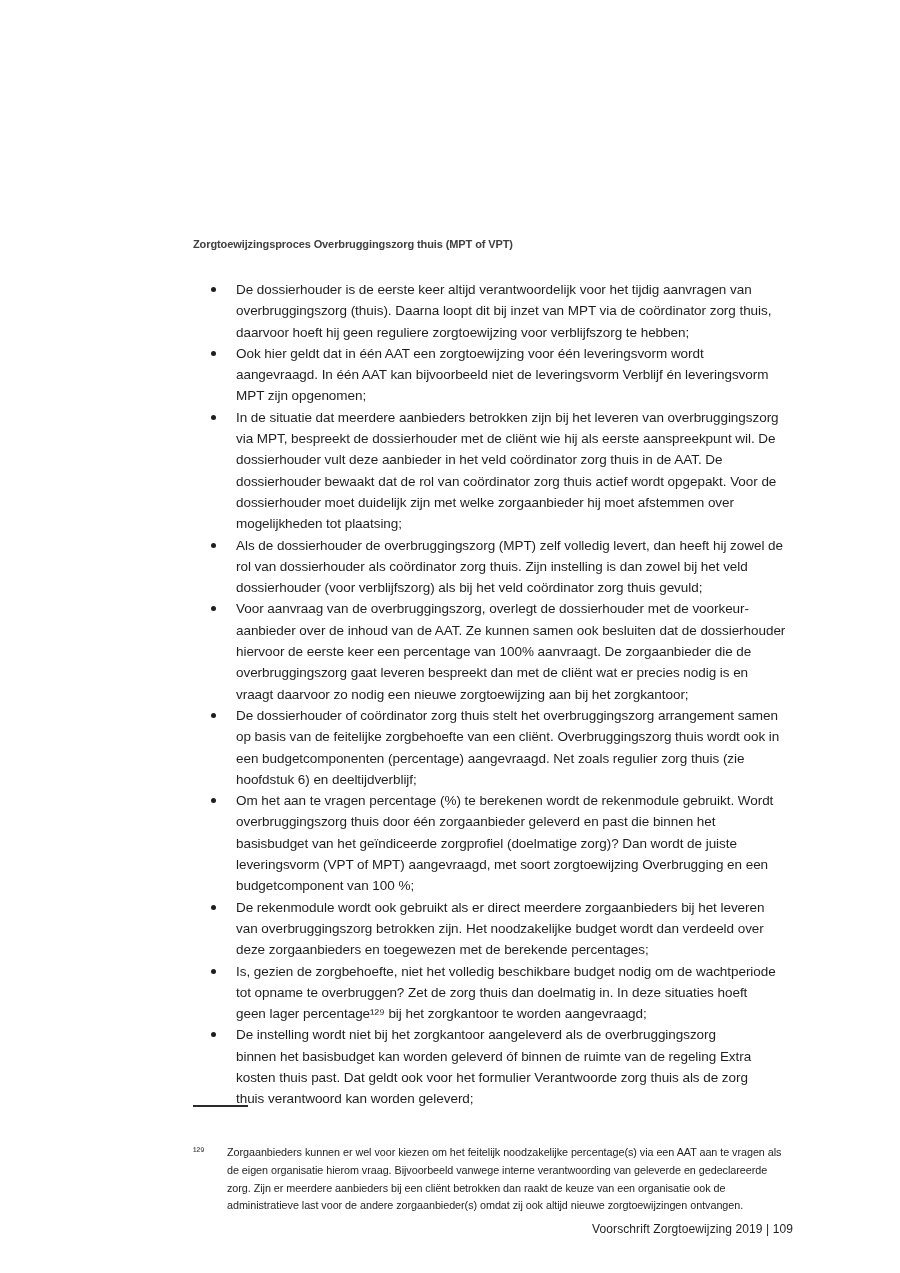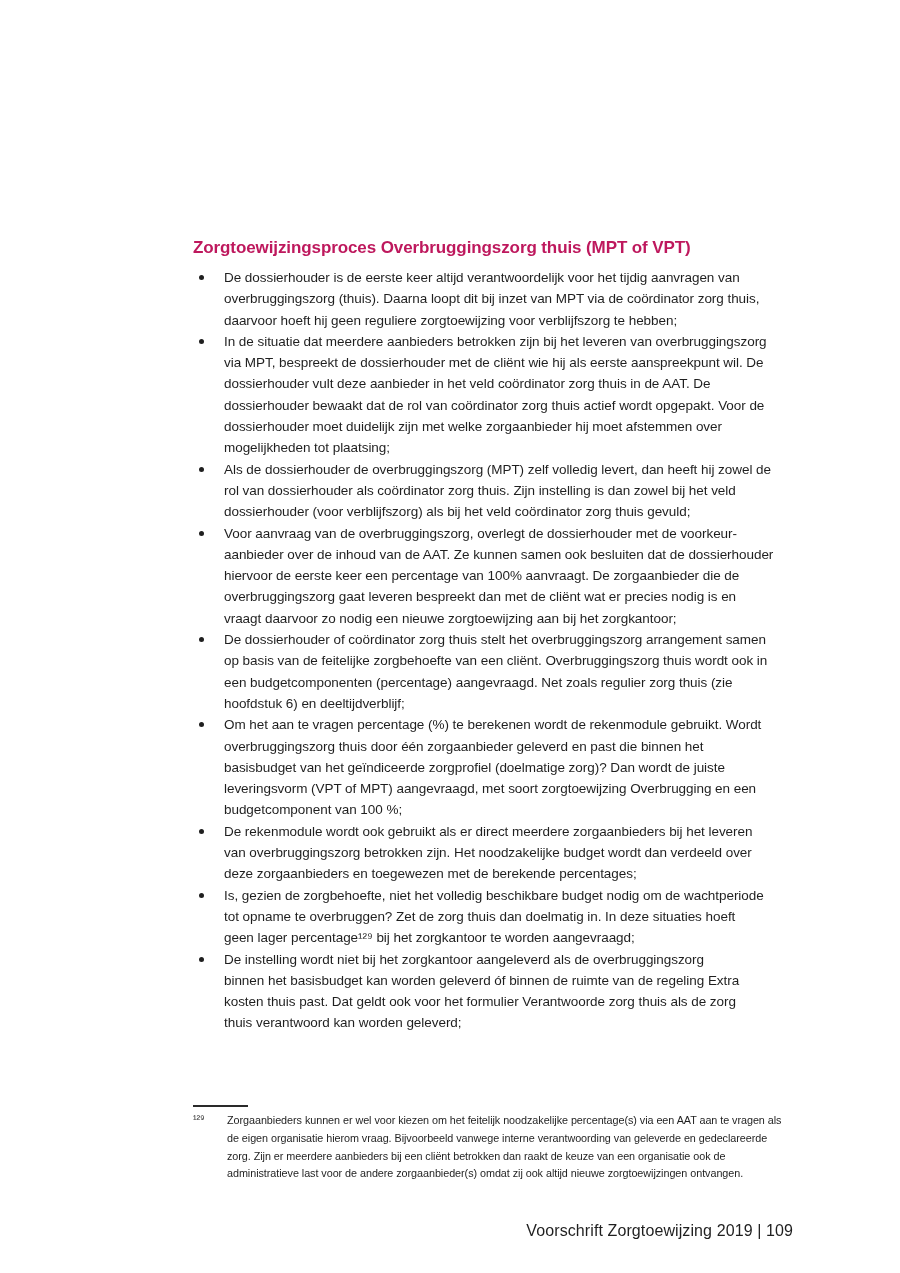--- a/index.html
+++ b/index.html
@@ -14,32 +14,32 @@
     background: #ffffff;
     font-family: "Liberation Sans", "DejaVu Sans", sans-serif;
     color: #1f1f1f;
     overflow: hidden;
   }
   .heading {
     position: absolute;
     left: 193px;
     top: 238px;
     width: 620px;
-    font-size: 17px;
+    font-size: 11px;
     font-weight: bold;
     letter-spacing: -0.1px;
-    color: #be185d;
+    color: #404040;
     white-space: pre-line;
   }
   .bullet-list {
     position: absolute;
     left: 193px;
     top: 263px;
     width: 625px;
-    margin: 4px;
+    margin: 16px;
     padding: 0;
     list-style: none;
     font-size: 13.5px;
     line-height: 21.3px;
     letter-spacing: -0.05px;
   }
   .bullet-list li {
     position: relative;
     padding-left: 27px;
     margin: 0;
@@ -60,60 +60,66 @@
     position: absolute;
     left: 193px;
     top: 1105px;
     width: 55px;
     height: 2px;
     background: #2a2a2a;
   }
   .footnote {
     position: absolute;
     left: 193px;
-    top: 1112px;
+    top: 1144px;
     width: 620px;
     font-size: 10.8px;
     line-height: 17.8px;
     letter-spacing: -0.05px;
   }
   .footnote .fn-marker {
     position: absolute;
     left: 0;
     top: -1px;
     font-size: 10.8px;
   }
   .footnote .fn-text {
     display: block;
     margin-left: 34px;
     white-space: pre-line;
   }
   .footer {
     position: absolute;
     right: 107px;
     top: 1222px;
-    font-size: 16px;
+    font-size: 12px;
     letter-spacing: 0.1px;
     color: #1f1f1f;
     white-space: nowrap;
   }
 </style>
 </head>
 <body>
 
 <div class="page">
 
   <div class="heading">Zorgtoewijzingsproces Overbruggingszorg thuis (MPT of VPT)</div>
 
   <ul class="bullet-list">
     <li>
       <span class="dot"></span>
       <span class="bullet-text">De dossierhouder is de eerste keer altijd verantwoordelijk voor het tijdig aanvragen van
 overbruggingszorg (thuis). Daarna loopt dit bij inzet van MPT via de coördinator zorg thuis,
 daarvoor hoeft hij geen reguliere zorgtoewijzing voor verblijfszorg te hebben;</span>
+    </li>
+    <li>
+      <span class="dot"></span>
+      <span class="bullet-text">Ook hier geldt dat in één AAT een zorgtoewijzing voor één leveringsvorm wordt
+aangevraagd. In één AAT kan bijvoorbeeld niet de leveringsvorm Verblijf én leveringsvorm
+MPT zijn opgenomen;</span>
     </li>
     <li>
       <span class="dot"></span>
       <span class="bullet-text">In de situatie dat meerdere aanbieders betrokken zijn bij het leveren van overbruggingszorg
 via MPT, bespreekt de dossierhouder met de cliënt wie hij als eerste aanspreekpunt wil. De
 dossierhouder vult deze aanbieder in het veld coördinator zorg thuis in de AAT. De
 dossierhouder bewaakt dat de rol van coördinator zorg thuis actief wordt opgepakt. Voor de
 dossierhouder moet duidelijk zijn met welke zorgaanbieder hij moet afstemmen over
 mogelijkheden tot plaatsing;</span>
     </li>

